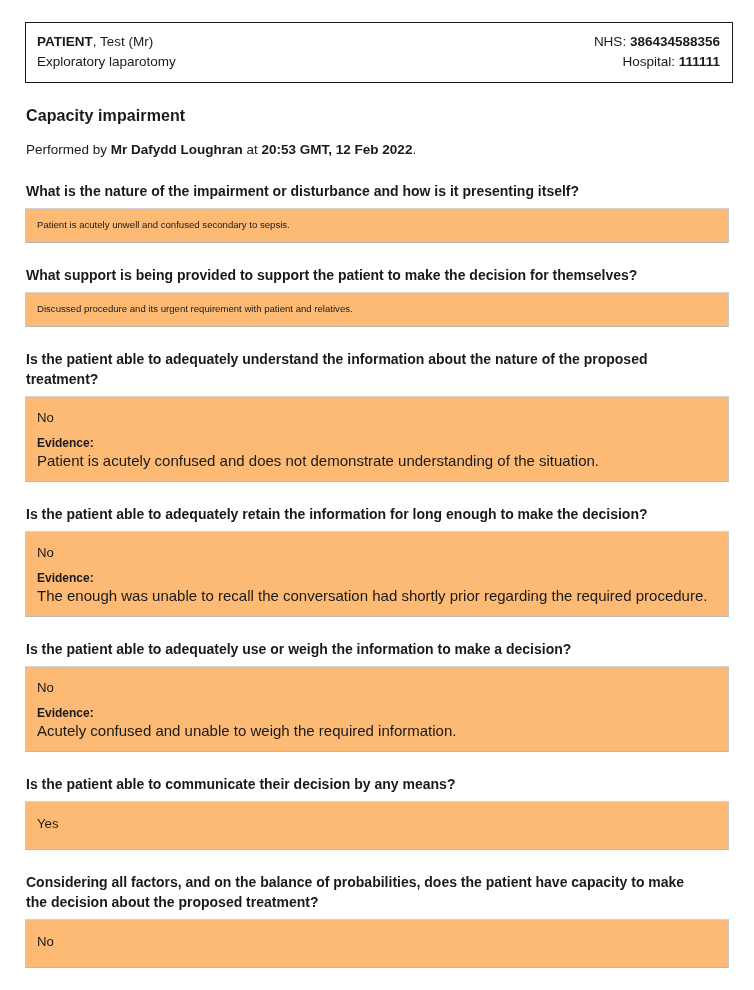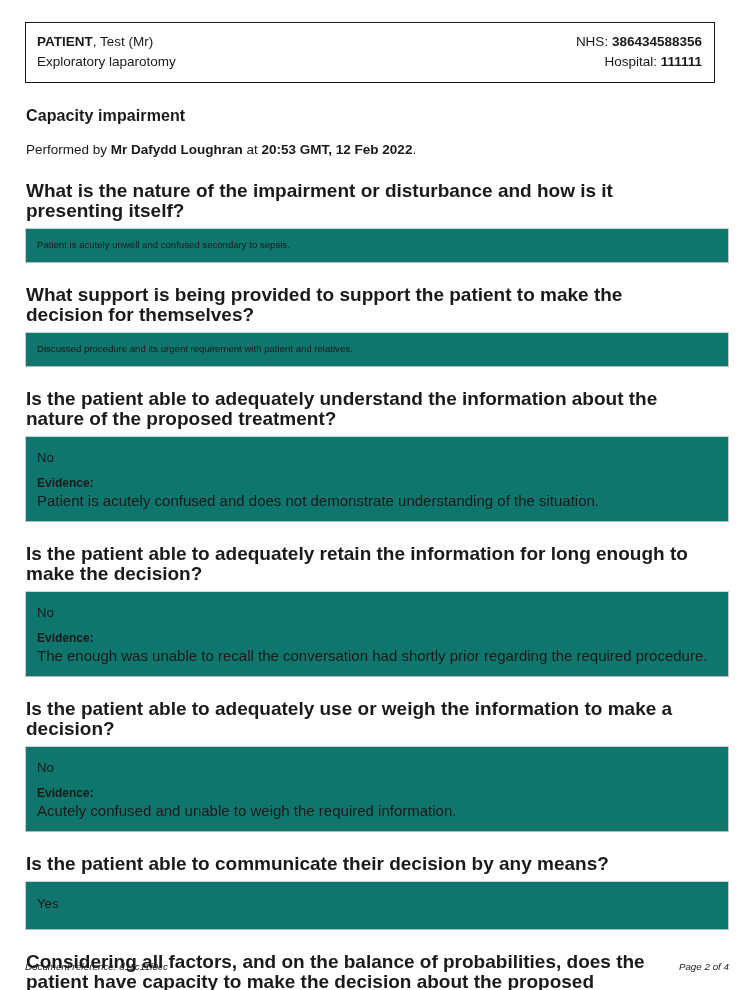--- a/index.html
+++ b/index.html
@@ -12,21 +12,21 @@
     height: 990px;
     font-family: "Liberation Sans", sans-serif;
     color: #1a1a1a;
     -webkit-font-smoothing: antialiased;
   }
   .page {
     position: relative;
     width: 754px;
     height: 990px;
     box-sizing: border-box;
-    padding: 22px 39px 0 25px;
+    padding: 22px 21px 0 25px;
   }
 
   
   .patient-banner {
     border: 1.4px solid #1a1a1a;
     box-sizing: border-box;
     padding: 9px 12px 10px 11px;
     display: flex;
     justify-content: space-between;
     align-items: flex-start;
@@ -52,34 +52,34 @@
     margin: 16px 0 0 1px;
     line-height: 18px;
   }
   .performed-line .strong { font-weight: 700; }
 
   
   .qblock { margin-top: 22px; }
   .qblock:first-of-type { margin-top: 30px; }
 
   .question {
-    font-size: 19px;
+    font-size: 14px;
     font-weight: 700;
     line-height: 20px;
     margin: 0 0 7px 1px;
     max-width: 670px;
   }
 
   .answer-box {
     border: 1px solid #c9c9c9;
     border-top-color: #d2d2d2;
     border-bottom-color: #b9b9b9;
     box-sizing: border-box;
     width: 704px;
-    background: #0f766e;
+    background: #fdba74;
   }
 
   
   .answer-box.compact {
     padding: 9px 11px 10px 11px;
     min-height: 35px;
   }
   .answer-text-sm {
     font-size: 9.6px;
     line-height: 14px;
@@ -191,18 +191,14 @@
     </div>
   </div>
 
   <div class="qblock">
     <div class="question">Considering all factors, and on the balance of probabilities, does the patient have capacity to make the decision about the proposed treatment?</div>
     <div class="answer-box verdict plain">
       <div class="verdict-value">No</div>
     </div>
   </div>
 
-  <div class="footer">
-    <div>Document reference: d11c11f0cc</div>
-    <div>Page 2 of 4</div>
-  </div>
 
 </div>
 
 </body></html>

